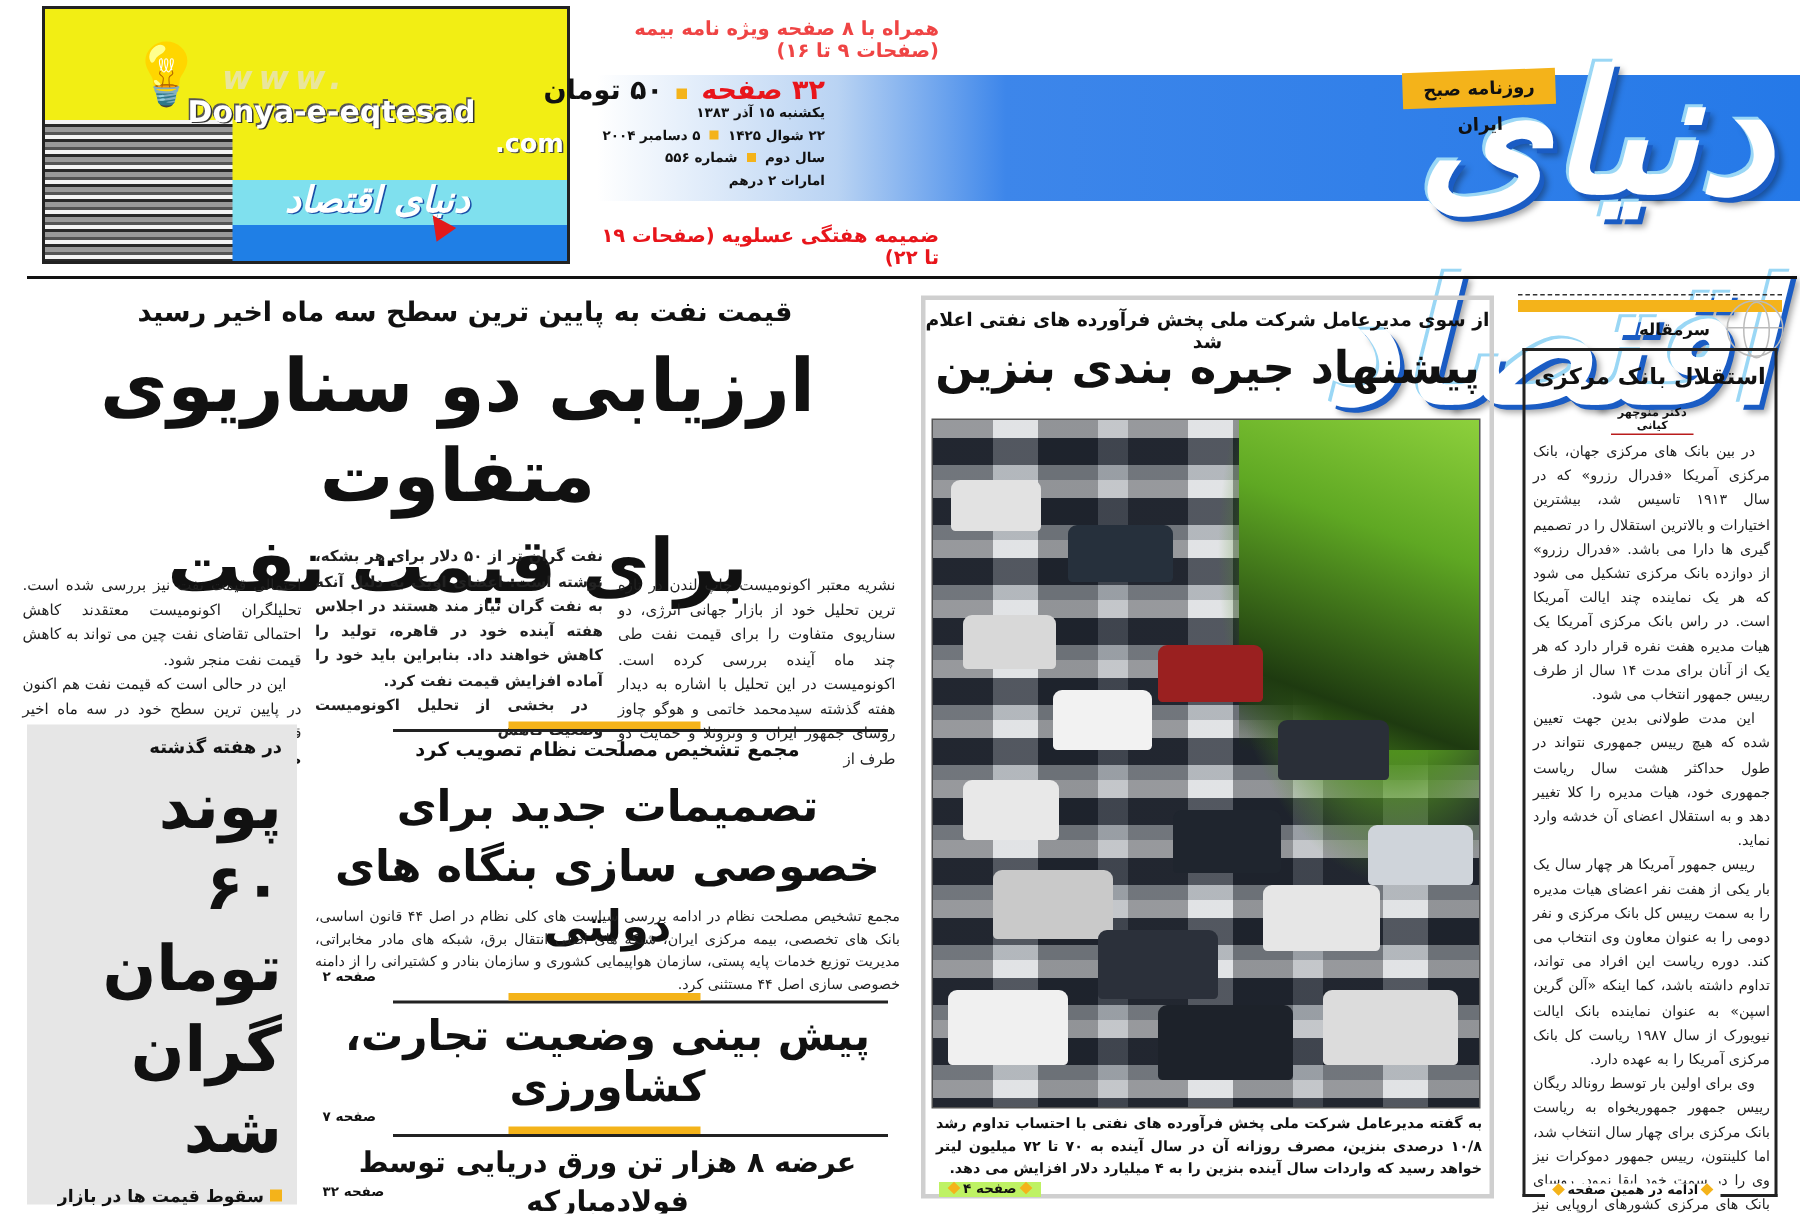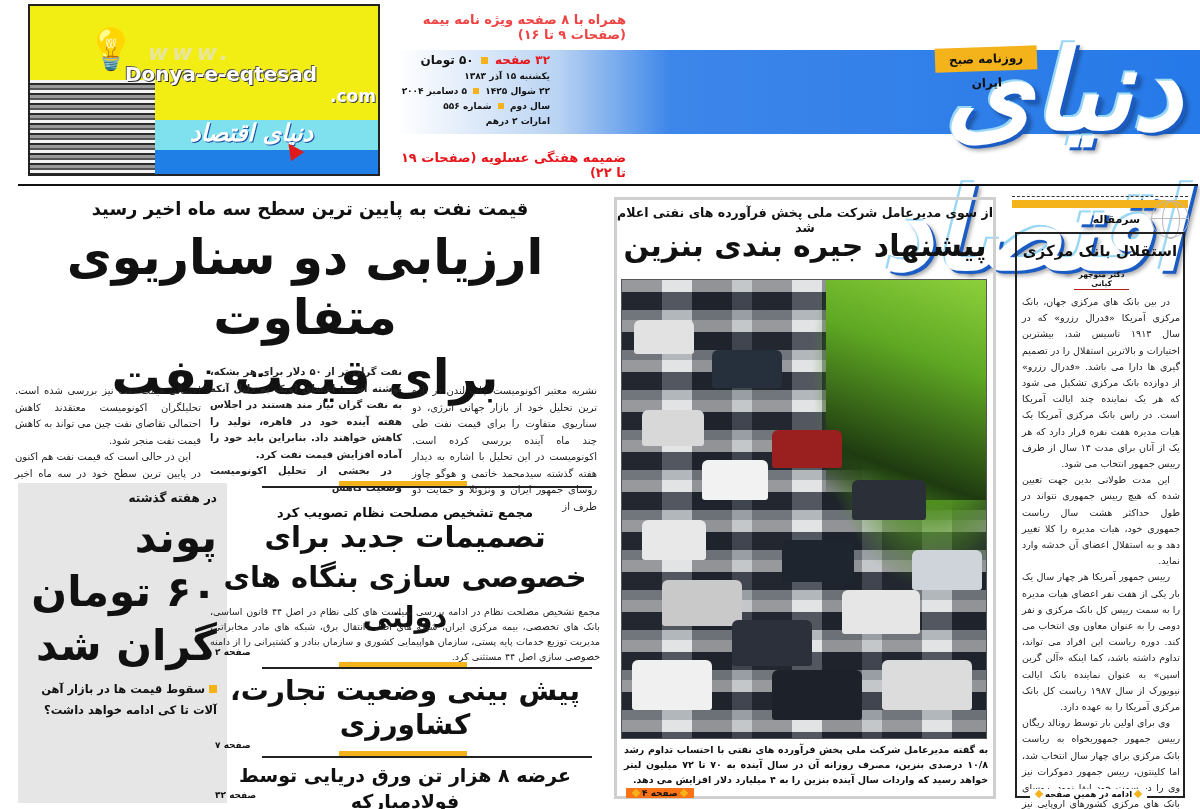--- a/index.html
+++ b/index.html
@@ -21,71 +21,71 @@
   .promo .logo-small { position: absolute; left: 160px; top: 112px; font: italic bold 24px "DejaVu Serif", serif; color: #fff; text-shadow: 1px 1px 0 #1a4ea8; direction: rtl; }
   .promo .cursor { position: absolute; left: 255px; top: 136px; width: 0; height: 0; border-left: 8px solid transparent; border-right: 8px solid transparent; border-bottom: 16px solid #e21a1a; transform: rotate(-35deg); }
 
   .supp-top { position: absolute; left: 398px; top: 12px; width: 228px; text-align: right; font: bold 13px "DejaVu Sans", sans-serif; color: #ef4444; }
   .supp-bottom { position: absolute; left: 398px; top: 150px; width: 228px; text-align: right; font: bold 13px "DejaVu Sans", sans-serif; color: #e8151b; }
 
   .issue-band { position: absolute; left: 398px; top: 50px; width: 802px; height: 84px;
     background: linear-gradient(90deg, #ffffff 0%, #b9d3f3 20%, #3d86ea 34%, #2579e8 100%); }
   .issue-lines { position: absolute; left: 400px; top: 52px; width: 150px; }
   .issue-lines div { text-align: right; white-space: nowrap; font: bold 9px "DejaVu Sans", sans-serif; line-height: 15px; }
-  .issue-lines .l1 { font-size: 12px; line-height: 17px; }
+  .issue-lines .l1 { font-size: 18px; line-height: 17px; }
 
   .brand-logo { position: absolute; left: 640px; top: 14px; width: 560px; height: 160px; direction: rtl; }
   .brand-logo .title { position: absolute; right: 18px; top: 6px; font: italic bold 112px "DejaVu Serif", serif; color: #ffffff; letter-spacing: -6px;
     text-shadow: 3px 3px 0 #1a5cc4, -2px -2px 0 #9ad7f5, 5px 5px 4px rgba(0,0,0,0.35); line-height: 140px; }
   .tagline { position: absolute; left: 935px; top: 47px; width: 102px; height: 24px; background: #f4b31a; transform: rotate(-2deg);
     font: bold 12px "DejaVu Sans", sans-serif; color: #111; text-align: center; line-height: 24px; }
 
   .masthead-rule { position: absolute; left: 18px; top: 184px; width: 1180px; height: 2px; background: #111; }
 
   
   .lead-kicker { position: absolute; left: 20px; top: 198px; width: 580px; text-align: center; font: bold 18px "DejaVu Sans", sans-serif; }
   .lead-head { position: absolute; left: 10px; top: 228px; width: 590px; text-align: center; font: 900 49px/60px "DejaVu Sans", sans-serif; font-weight: bold; letter-spacing: -1px; }
 
   .col-text { position: absolute; font: 10px/16.5px "DejaVu Sans", sans-serif; text-align: justify; direction: rtl; color: #222; }
   .col1 { left: 412px; top: 383px; width: 185px; }
   .col2 { left: 210px; top: 364px; width: 192px; font-weight: bold; }
   .col3 { left: 15px; top: 383px; width: 186px; }
   .page-ref { font-weight: bold; font-size: 10px; display: block; color: #111; }
 
   
-  .week-box { position: absolute; left: 18px; top: 483px; width: 209px; height: 320px; background: #e6e6e6; padding: 8px 10px; }
+  .week-box { position: absolute; left: 18px; top: 483px; width: 180px; height: 320px; background: #e6e6e6; padding: 8px 10px; }
   .week-kicker { font: bold 12px "DejaVu Sans", sans-serif; text-align: right; }
   .week-big { font: bold 42px/54px "DejaVu Sans", sans-serif; text-align: right; margin-top: 6px; }
   .week-bullet { font: bold 11.5px/21px "DejaVu Sans", sans-serif; text-align: right; margin-top: 6px; }
   .week-bullet .sq { display: inline-block; width: 8px; height: 8px; background: #f4b31a; margin-left: 4px; }
 
   
   .sep { position: absolute; left: 262px; width: 330px; height: 2px; background: #222; }
   .sep .bar { position: absolute; left: 77px; top: -5px; width: 128px; height: 5px; background: #f4b31a; }
 
-  .story-kicker { position: absolute; left: 210px; width: 390px; text-align: center; font: bold 13px "DejaVu Sans", sans-serif; margin-top: 12px; }
+  .story-kicker { position: absolute; left: 210px; width: 390px; text-align: center; font: bold 13px "DejaVu Sans", sans-serif; }
   .story-head { position: absolute; left: 210px; width: 390px; text-align: center; font: bold 29px/40px "DejaVu Sans", sans-serif; }
   .story-body { position: absolute; left: 210px; top: 604px; width: 390px; font: 9.5px/15px "DejaVu Sans", sans-serif; text-align: justify; color: #222; }
   .story-ref { position: absolute; font: bold 9px "DejaVu Sans", sans-serif; color: #111; }
 
   
   .photo-frame { position: absolute; left: 614px; top: 197px; width: 382px; height: 602px; border: 3px solid #cfcfcf; }
   .photo-kicker { position: absolute; left: 614px; top: 205px; width: 382px; text-align: center; font: bold 12.5px "DejaVu Sans", sans-serif; }
   .photo-head { position: absolute; left: 614px; top: 228px; width: 382px; text-align: center; font: bold 30px "DejaVu Sans", sans-serif; }
   .photo { position: absolute; left: 621px; top: 279px; width: 366px; height: 460px; border: 1px solid #555; overflow: hidden;
     background:
       radial-gradient(ellipse 120px 220px at 310px 90px, #8cc83a 0%, #4f8f1e 60%, rgba(20,40,10,0) 100%),
       repeating-linear-gradient(180deg, rgba(240,240,240,0.55) 0 12px, rgba(30,35,45,0.7) 12px 30px, rgba(160,165,170,0.6) 30px 40px),
       repeating-linear-gradient(90deg, #2b2f37 0 40px, #cfd3d8 40px 70px, #1e232b 70px 110px, #8e949c 110px 130px);
   }
   .photo .trees { position: absolute; right: 0; top: 0; width: 160px; height: 220px;
     background: linear-gradient(200deg, #8dd03c 0%, #5fa823 35%, #1e3a10 80%, rgba(0,0,0,0) 100%); }
   .photo .car { position: absolute; border-radius: 6px 6px 3px 3px; }
   .photo-caption { position: absolute; left: 624px; top: 742px; width: 364px; font: bold 9.5px/15px "DejaVu Sans", sans-serif; text-align: justify; color: #111; }
-  .photo-ref { position: absolute; left: 626px; top: 788px; font: bold 9px "DejaVu Sans", sans-serif; background: #f97316; padding: 0 4px; }
+  .photo-ref { position: absolute; left: 626px; top: 788px; font: bold 9px "DejaVu Sans", sans-serif; background: #bef264; padding: 0 4px; }
   .diamond { display: inline-block; width: 6px; height: 6px; background: #f4b31a; transform: rotate(45deg); margin: 0 3px; }
 
   
   .edit-dash { position: absolute; left: 1012px; top: 196px; width: 176px; border-top: 1px dashed #333; }
   .edit-bar { position: absolute; left: 1012px; top: 200px; width: 176px; height: 8px; background: #f4b31a; }
   .globe { position: absolute; left: 1151px; top: 200px; width: 38px; height: 38px; border: 1px solid #bbb; border-radius: 50%; }
   .globe::before { content: ""; position: absolute; left: 10px; top: 0; width: 16px; height: 36px; border: 1px solid #bbb; border-radius: 50%; }
   .globe::after { content: ""; position: absolute; left: 0; top: 17px; width: 36px; height: 1px; background: #bbb; }
   .edit-label { position: absolute; left: 1012px; top: 213px; width: 120px; text-align: right; font: bold 11px "DejaVu Sans", sans-serif; right: auto; }
   .edit-box { position: absolute; left: 1015px; top: 232px; width: 170px; height: 566px; border: 2px solid #222; border-bottom: none; }

